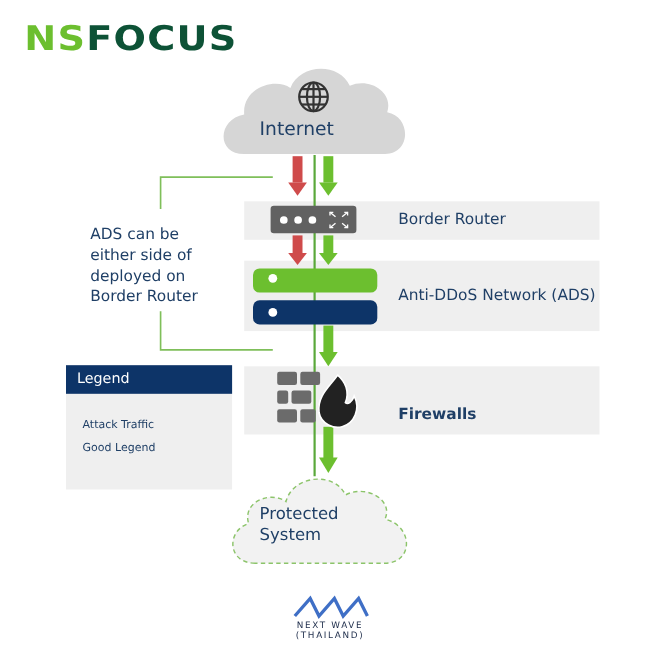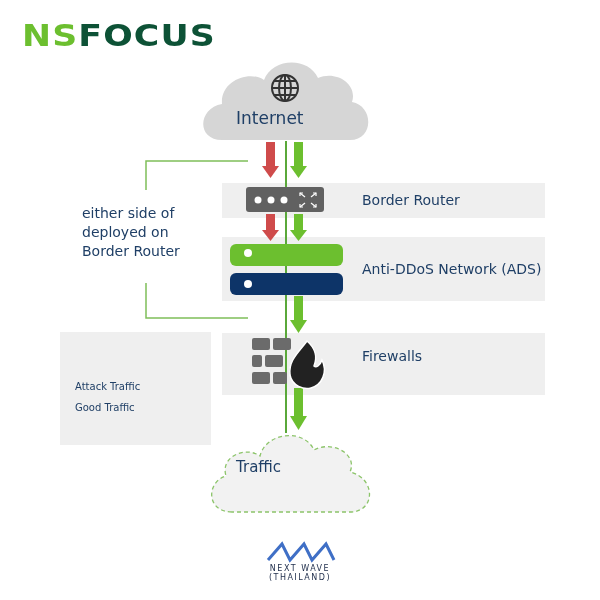--- a/index.html
+++ b/index.html
@@ -124,35 +124,38 @@
     <polygon points="174,415 181,420 174,425"></polygon>
   </g>
 
   <g fill="none" stroke="#2d4e9a" stroke-width="3">
     <path d="M268,560 L282,544 L290,560 L304,544 L312,560 L326,544 L334,560" stroke="#3f6fc6"></path>
   </g>
 </svg>
 
 <div class="abs cloud-label" style="left:236px;top:108px;width:100px;font-size:17px;">Internet</div>
 <div class="abs cloud-label" style="left:236px;top:458px;width:100px;font-size:15px;line-height:19px;">
-  <div>Traffic</div>
+  <div>Protected</div>
+  <div>System</div>
 </div>
 
 <div class="abs row-label" style="left:362px;top:192px;">Border Router</div>
 <div class="abs row-label" style="left:362px;top:261px;">Anti-DDoS Network (ADS)</div>
-<div class="abs row-label" style="left:362px;top:348px;">Firewalls</div>
+<div class="abs row-label" style="left:362px;top:369px;font-weight:bold;">Firewalls</div>
 
 <div class="abs note">
+  <div>ADS can be</div>
   <div>either side of</div>
   <div>deployed on</div>
   <div>Border Router</div>
 </div>
 
 <div class="abs legend">
+  <div class="legend-head">Legend</div>
   <div class="legend-item" style="top:49px;">Attack Traffic</div>
-  <div class="legend-item" style="top:70px;">Good Traffic</div>
+  <div class="legend-item" style="top:70px;">Good Legend</div>
 </div>
 
 <div class="abs brand2">
   <div style="height:24px;"></div>
   <div class="t">NEXT WAVE</div>
   <div class="t">(THAILAND)</div>
 </div>
 
 </body></html>

